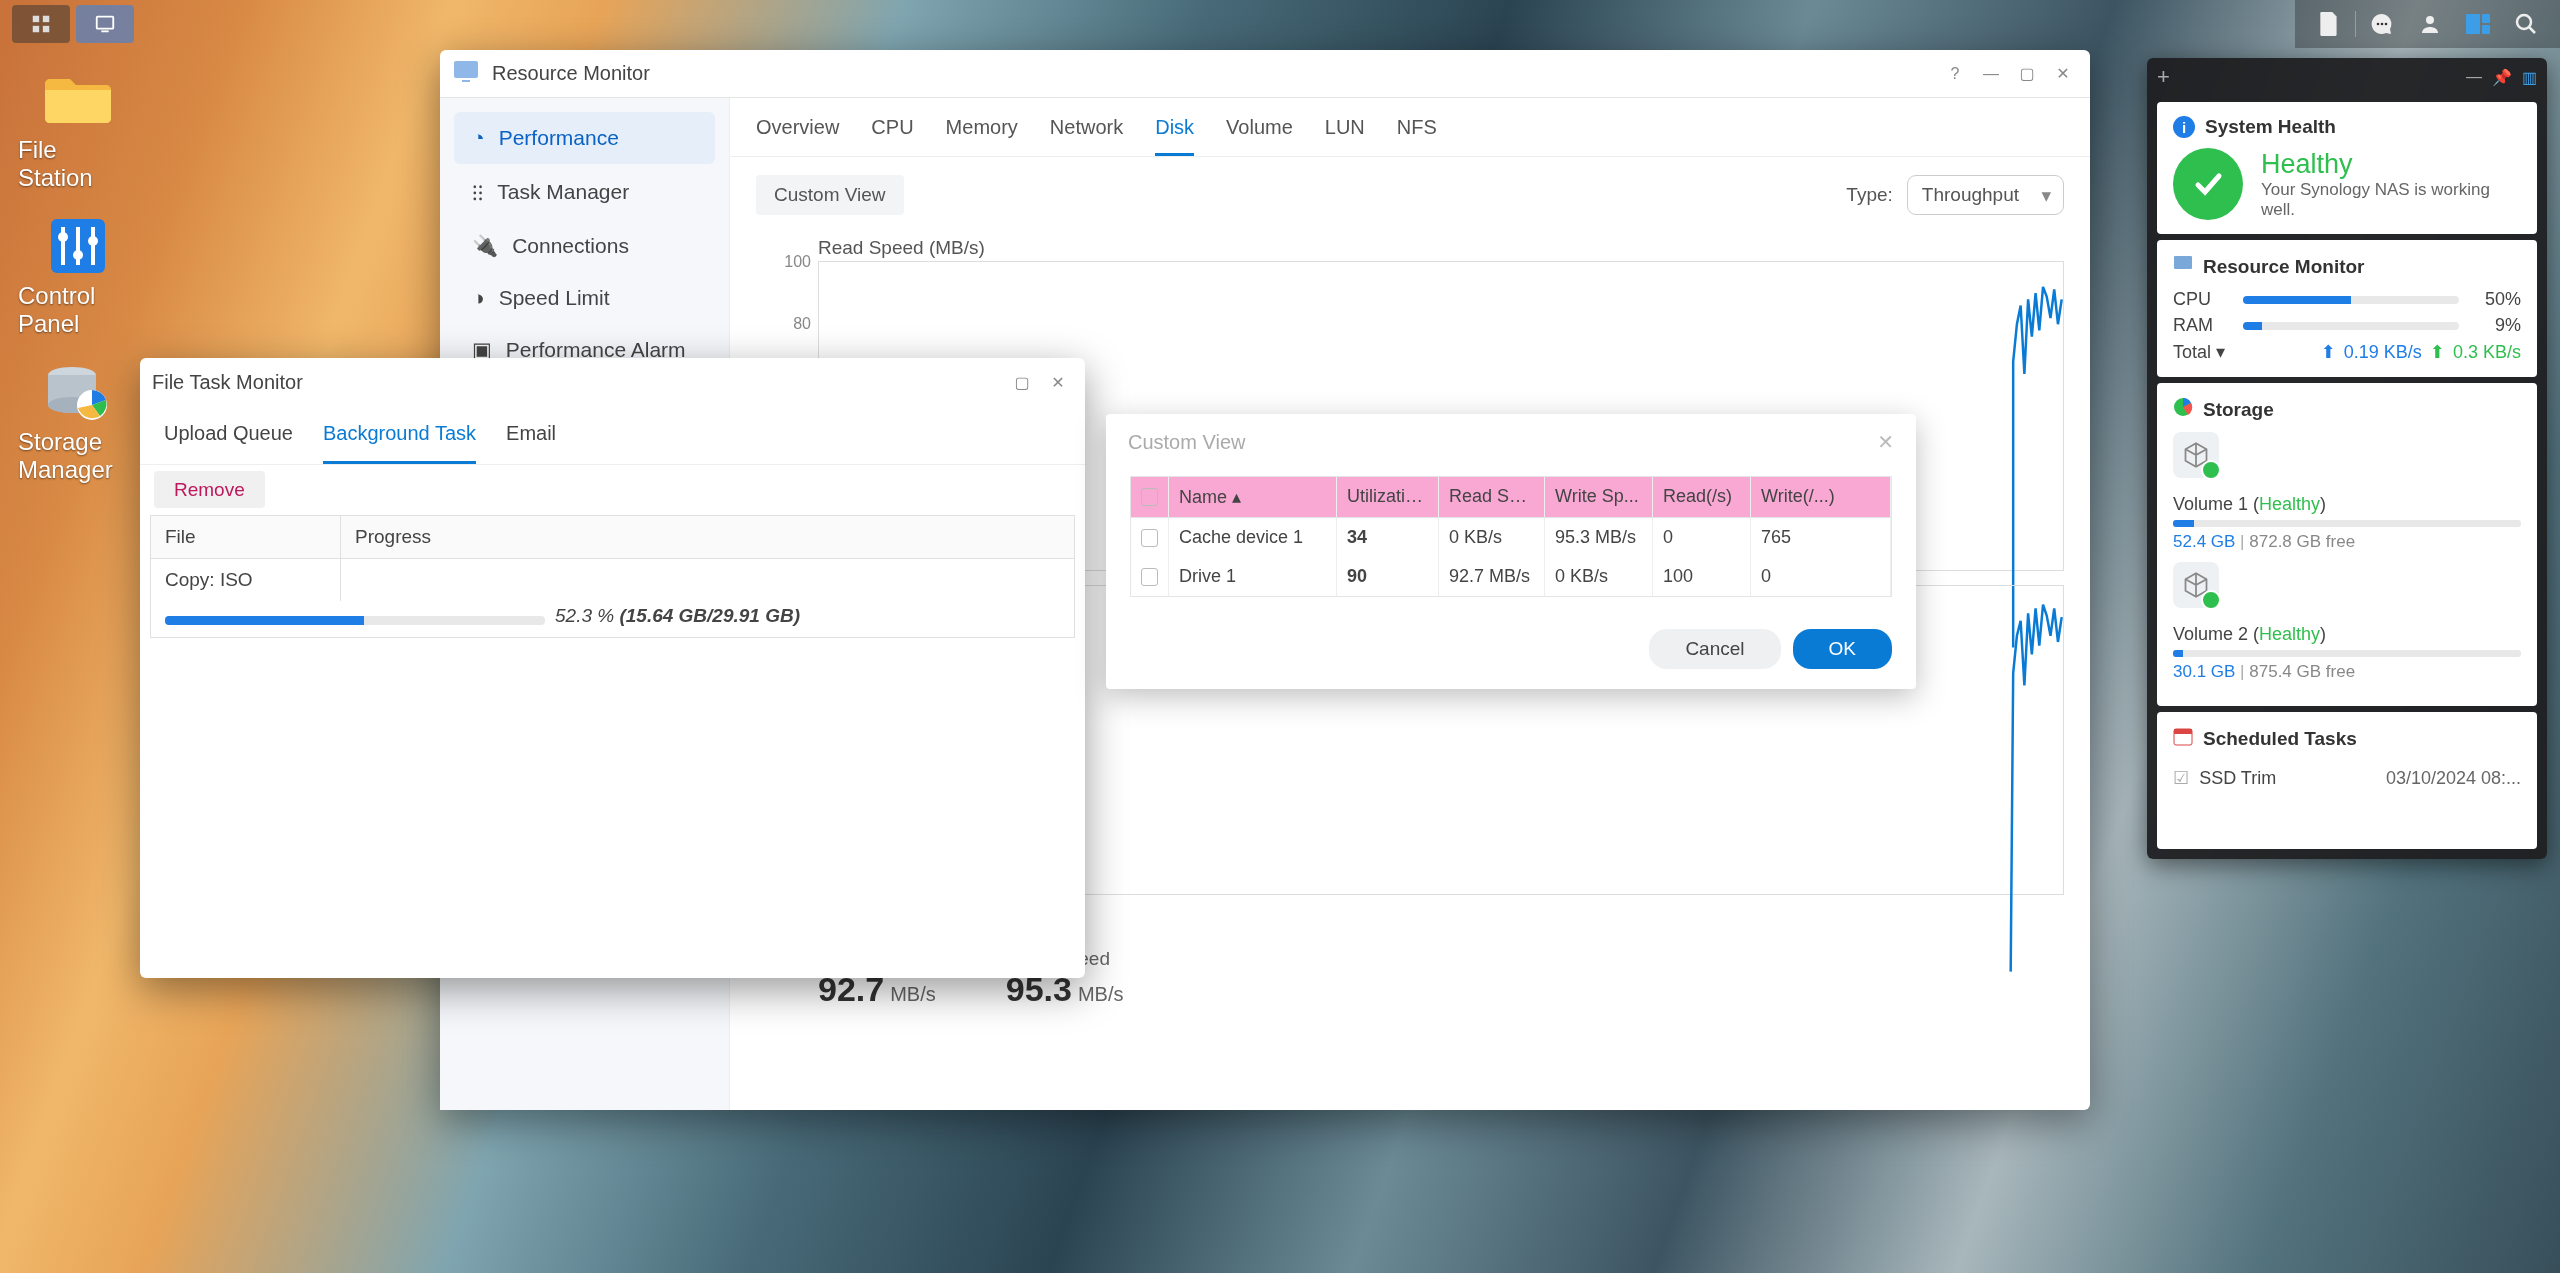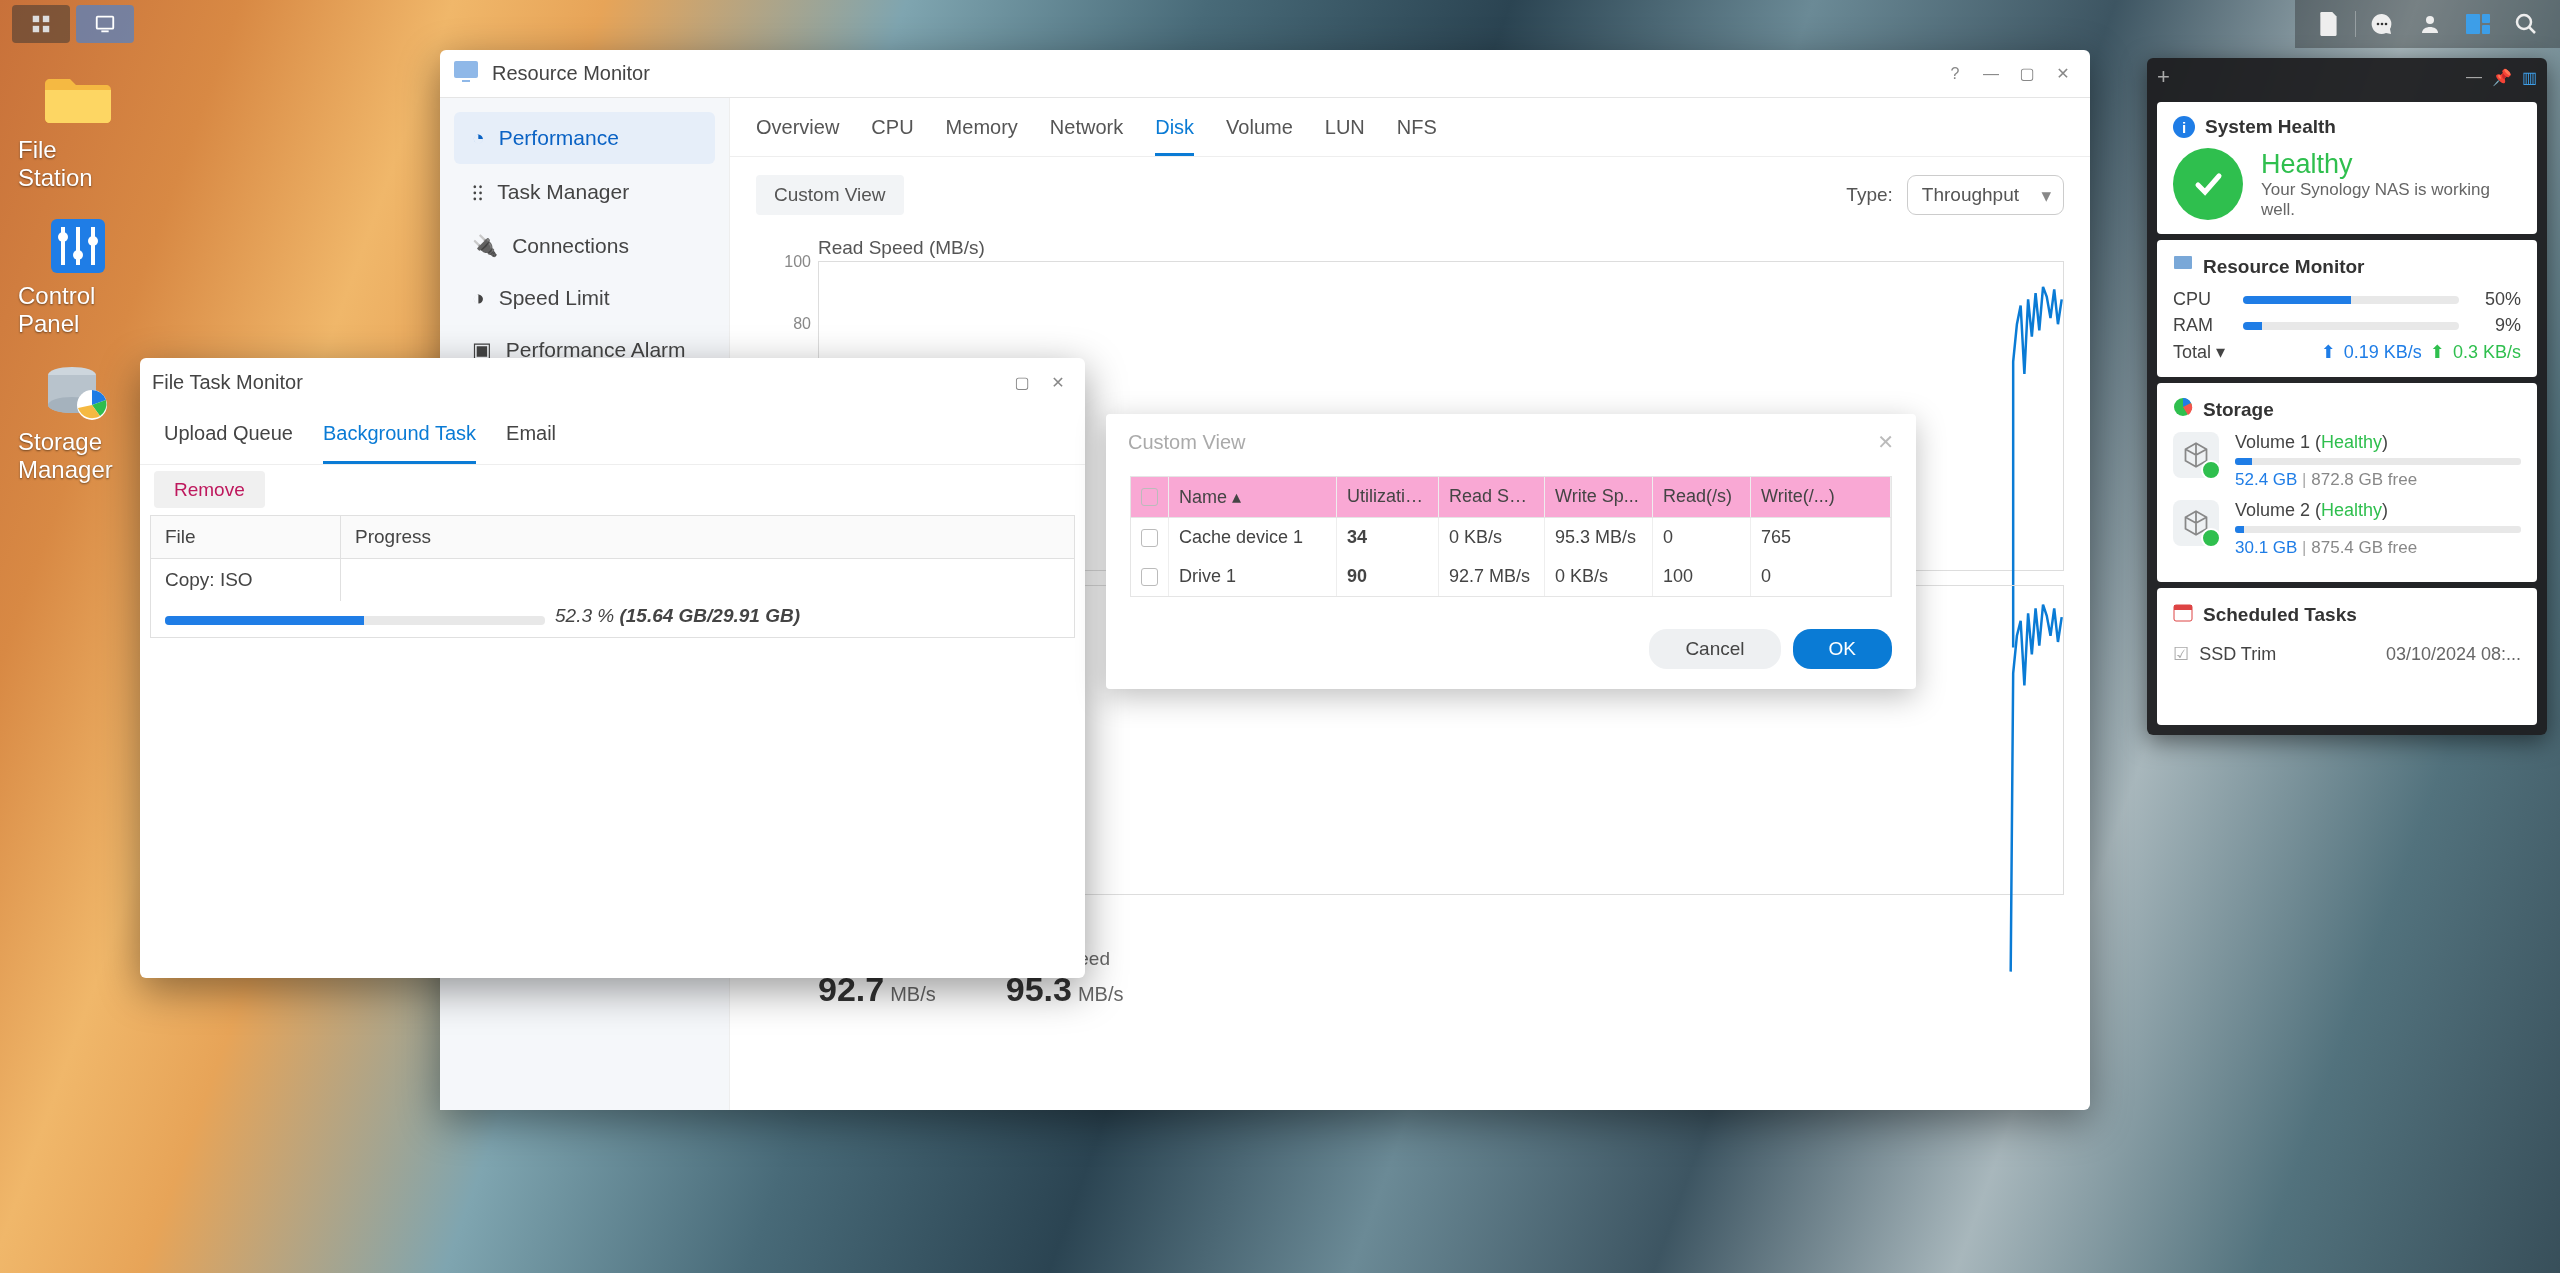--- a/index.html
+++ b/index.html
@@ -105,21 +105,21 @@
 .health-text .h2{color:#666;font-size:17px;}
 .metric-row{display:flex;align-items:center;margin:5px 0;font-size:18px;color:#444;gap:12px;}
 .metric-row .lbl{width:58px;}
 .metric-row .bar{flex:1;height:8px;background:#e8e8e8;border-radius:4px;overflow:hidden;}
 .metric-row .bar .f{height:100%;background:#1f7de6;}
 .metric-row .pct{width:50px;text-align:right;}
 .net-row{display:flex;align-items:center;gap:8px;font-size:18px;}
 .net-row .lbl{color:#444;}
 .arrow-up{color:#1f7de6;}
 .arrow-dn{color:#2fbf4e;}
-.vol-item{display:flex;gap:16px;margin:10px 0;}
+.vol-item{display:flex;gap:16px;margin:10px 0;flex-direction:column;}
 .vol-icon{width:46px;height:46px;background:#eef1f3;border-radius:8px;display:flex;align-items:center;justify-content:center;position:relative;}
 .vol-icon:after{content:"";position:absolute;right:-2px;bottom:-2px;width:16px;height:16px;border-radius:50%;background:#2fbf4e;border:2px solid #fff;}
 .vol-info{flex:1;}
 .vol-name{font-size:18px;color:#444;}
 .vol-name .ok{color:#2fbf4e;}
 .vol-bar{height:7px;background:#e8e8e8;border-radius:3px;overflow:hidden;margin:5px 0;}
 .vol-bar .f{height:100%;background:#1f7de6;}
 .vol-stat{font-size:17px;}
 .vol-stat .used{color:#1f7de6;}
 .vol-stat .sep{color:#aaa;}

